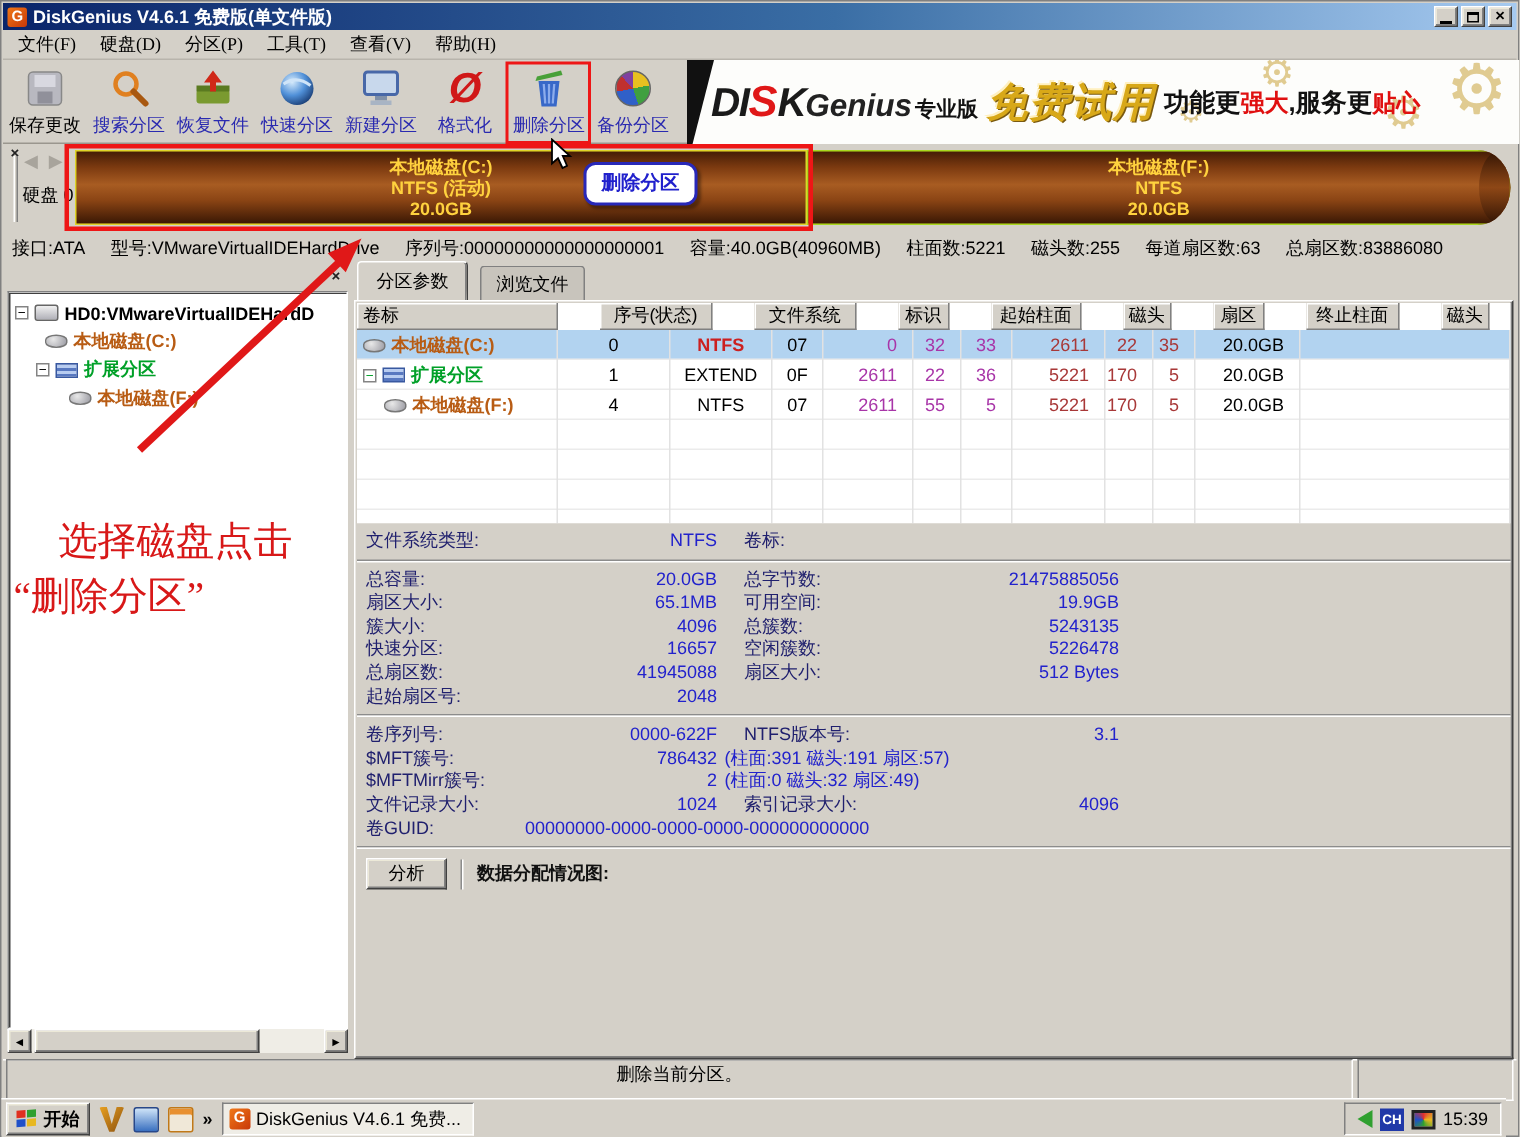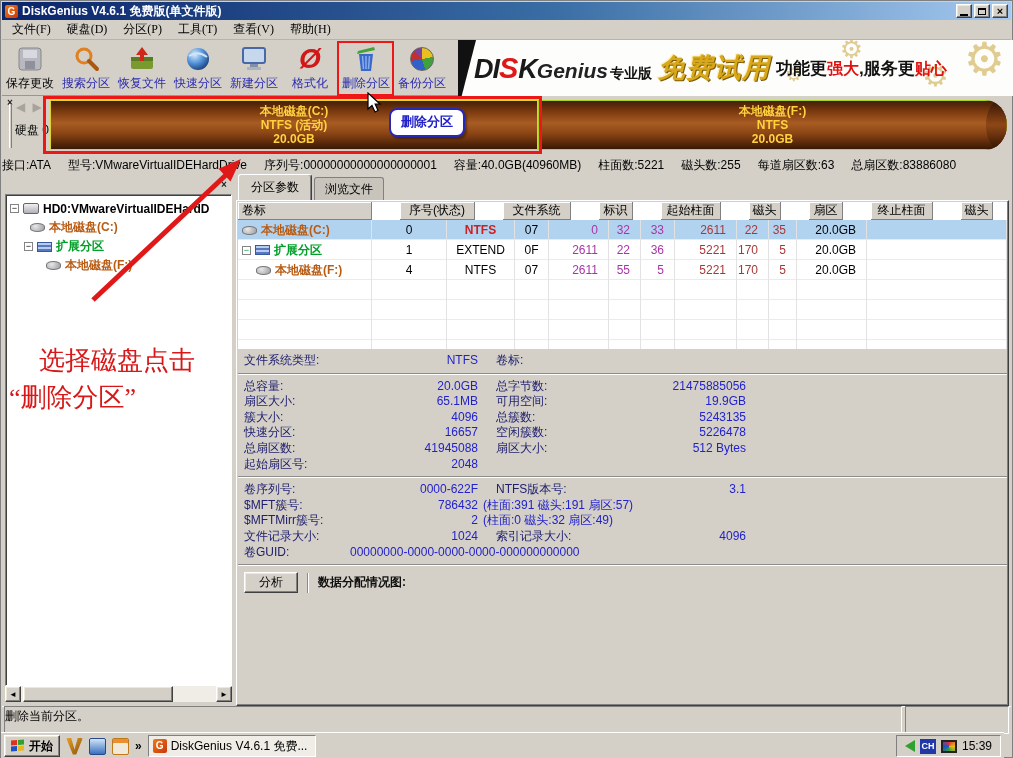--- a/index.html
+++ b/index.html
@@ -54,21 +54,21 @@
   .grip { position:absolute; left:7px; top:8px; width:3px; height:44px; border-left:1px solid #fff; border-right:1px solid #808080; }
   .disknav { position:absolute; left:14px; top:4px; color:#a8a49c; font-size:12px; letter-spacing:2px; }
   .hdd-label { position:absolute; left:13px; top:26px; color:#000; font-size:12px; }
   .diskbar { position:absolute; left:48px; top:4px; width:957px; height:50px; display:flex; border-radius:0 22px 22px 0 / 0 25px 25px 0; overflow:hidden; background:#6a300c; }
   .part { height:100%; background:linear-gradient(180deg,#451d06 0%,#7c3a10 22%,#a85c22 46%,#8a4414 68%,#58280a 88%,#3a1804 100%); display:flex; flex-direction:column; align-items:center; justify-content:center; color:#ffd23e; font-weight:bold; font-size:12px; line-height:14px; text-align:center; }
   .part-c { width:488px; border:1px solid #ded428; }
   .part-f { width:469px; border:1px solid #a8d81e; position:relative; }
   .part-f::after { content:""; position:absolute; right:-6px; top:0; width:26px; height:100%; border-radius:50%; background:linear-gradient(180deg,#301404,#8a4414 50%,#301404); opacity:.85; }
 
   
-  .diskinfo { position:absolute; left:1px; top:153px; right:1px; height:23px; display:flex; align-items:center; gap:17px; color:#000; white-space:nowrap; background:#d4d0c8; }
+  .diskinfo { position:absolute; left:1px; top:153px; right:1px; height:23px; display:flex; align-items:center; gap:17px; padding-left:6px; color:#000; white-space:nowrap; background:#d4d0c8; }
 
   
   .main { position:absolute; left:1px; top:176px; right:1px; height:529px; background:#d4d0c8; }
 
   
   .treepanel { position:absolute; left:1px; top:2px; width:231px; height:525px; background:#d4d0c8; }
   .tree-head { height:14px; position:relative; }
   .tree-close { position:absolute; right:4px; top:0; font-size:10px; font-weight:bold; width:12px; height:12px; line-height:11px; text-align:center; color:#222; }
   .treebox { position:absolute; left:2px; top:15px; right:2px; bottom:18px; background:#fff; border:1px solid #808080; border-right-color:#fff; border-bottom-color:#fff; box-shadow:inset 1px 1px 0 #404040; padding:4px 0 0 4px; overflow:hidden; }
   .trow { display:flex; align-items:center; height:19px; white-space:nowrap; font-weight:bold; }
@@ -81,21 +81,21 @@
   .t-ext { color:#00a028; }
   .hscroll { position:absolute; left:2px; bottom:2px; right:2px; height:16px; background:#efede6; display:flex; }
   .sbtn { width:16px; height:16px; background:#d4d0c8; font-size:8px; color:#000; display:flex; align-items:center; justify-content:center; flex:none; }
   .sthumb { width:150px; height:16px; background:#d4d0c8; margin-left:2px; }
   .strack { flex:1; }
   .sbtn-r { margin-left:auto; }
 
   
   .rightpanel { position:absolute; left:234px; top:2px; right:2px; height:527px; }
   .tabs { display:flex; height:21px; align-items:flex-end; padding-left:2px; }
-  .tab { padding:3px 10px; border:1px solid #808080; border-bottom:none; background:#c8c4bc; margin-right:2px; border-radius:3px 3px 0 0; position:relative; top:1px; }
+  .tab { padding:3px 10px; border:1px solid #808080; border-bottom:none; background:#c8c4bc; margin-right:8px; border-radius:3px 3px 0 0; position:relative; top:1px; }
   .tab.active { background:#d4d0c8; border-color:#fff #404040 #d4d0c8 #fff; box-shadow:inset -1px 0 0 #808080; font-weight:normal; padding:4px 12px; z-index:2; top:0; }
   .tabpage { position:absolute; left:0; top:21px; right:0; bottom:0; background:#d4d0c8; border:1px solid; border-color:#fff #404040 #404040 #fff; box-shadow:inset -1px -1px 0 #808080; overflow:hidden; }
 
   
   .ptable { position:absolute; left:1px; top:1px; right:1px; height:147px; background:#fff; overflow:hidden; }
   .prow { display:grid; grid-template-columns:134px 75px 68px 34px 60px 32px 34px 62px 32px 28px 70px 1fr; height:20px; align-items:center; border-bottom:1px solid #ebebeb; }
   .phead { height:18px; border-bottom:none;gap:28px; }
   .phead > div { background:#d4d0c8; height:18px; line-height:16px; text-align:center; border-right:1px solid #808080; border-bottom:1px solid #808080; box-shadow:inset 1px 1px 0 #fff; overflow:hidden; white-space:nowrap; }
   .phead > div:first-child { text-align:left; padding-left:4px; }
   .pcell { height:20px; line-height:20px; border-right:1px solid #e2e2e2; overflow:hidden; white-space:nowrap; }
@@ -120,21 +120,21 @@
   .drow.guid .dl { width:100px; }
   .drow.guid .dv { width:auto; text-align:center; margin-left:6px; }
   .dsep { height:2px; border-top:1px solid #8c8c8c; border-bottom:1px solid #ffffff; margin:4px 0 4px -6px; }
   .analysis { display:flex; align-items:center; margin-top:6px; gap:9px; }
   .abtn { width:54px; height:21px; background:#d4d0c8; text-align:center; line-height:19px; color:#000; }
   .vsep { width:2px; height:20px; border-left:1px solid #8c8c8c; border-right:1px solid #fff; }
   .alloc-label { font-weight:bold; color:#101010; }
 
   
   .statusbar { position:absolute; left:1px; right:1px; top:705px; height:26px; background:#d4d0c8; border-top:1px solid #fff; display:flex; align-items:center; gap:3px; padding:2px; }
-  .status-field { height:28px; line-height:18px; color:#000; }
+  .status-field { height:28px; line-height:18px; color:#000;text-align:center; }
   .sf-main { flex:1; }
   .sf-right { width:104px; flex:none; }
 
   
   .taskbar { position:absolute; left:0; right:8px; top:731px; height:27px; background:#d4d0c8; border-top:1px solid #fff; display:flex; align-items:center; padding:0 3px; gap:6px; }
   .startbtn { height:22px; display:flex; align-items:center; gap:4px; padding:0 6px; font-weight:bold; font-size:12px; }
   .winflag { width:14px; height:12px; display:grid; grid-template-columns:6px 6px; grid-template-rows:5px 5px; gap:1px; transform:skewY(-4deg); }
   .winflag i { display:block; } .wf1{background:#e03020;} .wf2{background:#30a030;} .wf3{background:#2050c8;} .wf4{background:#e8b820;}
   .quicklaunch { display:flex; align-items:center; gap:6px; }
   .ql { width:17px; height:17px; border-radius:2px; }

